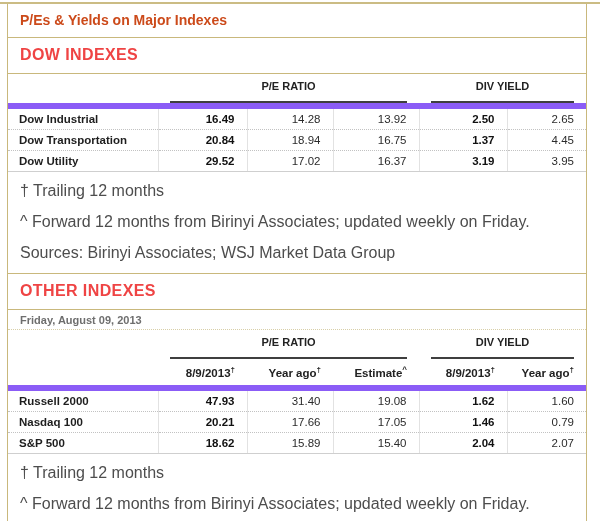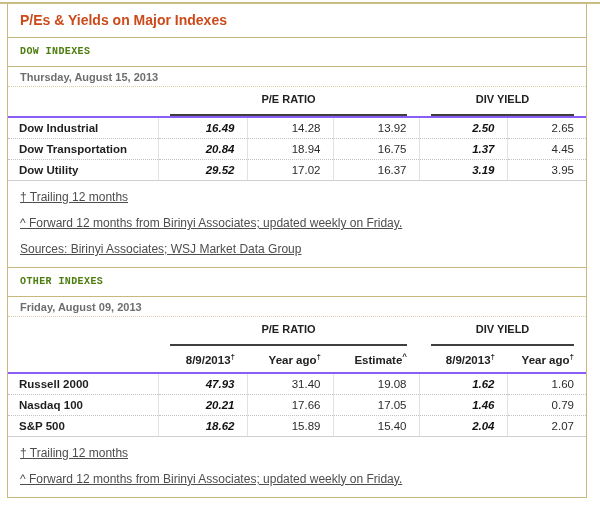--- a/index.html
+++ b/index.html
@@ -10,22 +10,22 @@
     overflow:hidden;
   }
   .top-line { margin-top:2px; border-top:2px solid #cbbc84; }
   .panel { margin:0 13px 0 7px; border:1px solid #c9b87c; border-top:none; background:#fff; }
 
   .title-bar {
     padding:8px 12px 9px; font-size:14px; font-weight:bold;
     color:#cc4a1a; border-bottom:1px solid #c9b87c;
   }
   .sec-header {
-    padding:8px 12px 9px; font-size:10px; font-weight:bold;
-    color:#4d7c0f; letter-spacing:.4px; border-bottom:1px solid #c9b87c;font-family:Liberation Mono, monospace;
+    padding:8px 12px 9px; font-size:16px; font-weight:bold;
+    color:#ef4444; letter-spacing:.4px; border-bottom:1px solid #c9b87c;
   }
   .date-bar {
     padding:4px 12px 3px; font-size:11px; font-weight:bold;
     color:#6e6e6e; border-bottom:1px dotted #d8cfa8;
   }
 
   table { width:100%; border-collapse:collapse; table-layout:fixed; font-size:11.5px; color:#2b2b2b; }
   col.c-label { width:150px; }
   col.c1 { width:89px; } col.c2 { width:86px; } col.c3 { width:86px; }
   col.c4 { width:88px; } col.c5 { width:auto; }
@@ -34,44 +34,43 @@
   .group-label {
     margin:0 12px; text-align:center; font-weight:bold; font-size:11px;
     color:#222; border-bottom:2px solid #3f3f3f; padding-bottom:9px;
   }
   .col-row th {
     text-align:right; padding:6px 12px 6px 0; font-size:11.5px;
     font-weight:bold; color:#222; white-space:nowrap;
   }
   .col-row th sup { font-size:8px; }
 
-  tbody td { border-top:2px solid #8b5cf6; padding:4px 12px 4px 11px; }
+  tbody td { border-top:6px solid #8b5cf6; padding:4px 12px 4px 11px; }
   tbody tr + tr td { border-top:1px dotted #c2c2c2; }
   tbody tr:last-child td { border-bottom:1px solid #cfcfcf; }
   td.rowlabel { font-weight:bold; color:#1e1e1e; }
   td.val { text-align:right; border-left:1px solid #e2e2e2; padding-right:12px; }
-  td.val.bold { font-weight:bold; color:#111;font-style:italic; }
+  td.val.bold { font-weight:bold; color:#111; }
 
-  .footnotes { padding:9px 12px 10px; font-size:12px; color:#4d4d4d;text-decoration:underline; }
+  .footnotes { padding:9px 12px 10px; font-size:16px; color:#4d4d4d; }
   .footnotes p { margin:0 0 11px; line-height:1.25; }
   .footnotes p:last-child { margin-bottom:0; }
   section.sec-first { border-bottom:1px solid #c9b87c; }
 </style>
 </head>
 <body>
 
 <div class="top-line"></div>
 
 <div class="panel">
 
   <div class="title-bar">P/Es &amp; Yields on Major Indexes</div>
 
   <section class="sec-first">
     <div class="sec-header">DOW INDEXES</div>
-    <div class="date-bar">Thursday, August 15, 2013</div>
 
     <table>
       <colgroup>
         <col class="c-label">
           <col class="c1">
           <col class="c2">
           <col class="c3">
           <col class="c4">
           <col class="c5">
       </colgroup>

